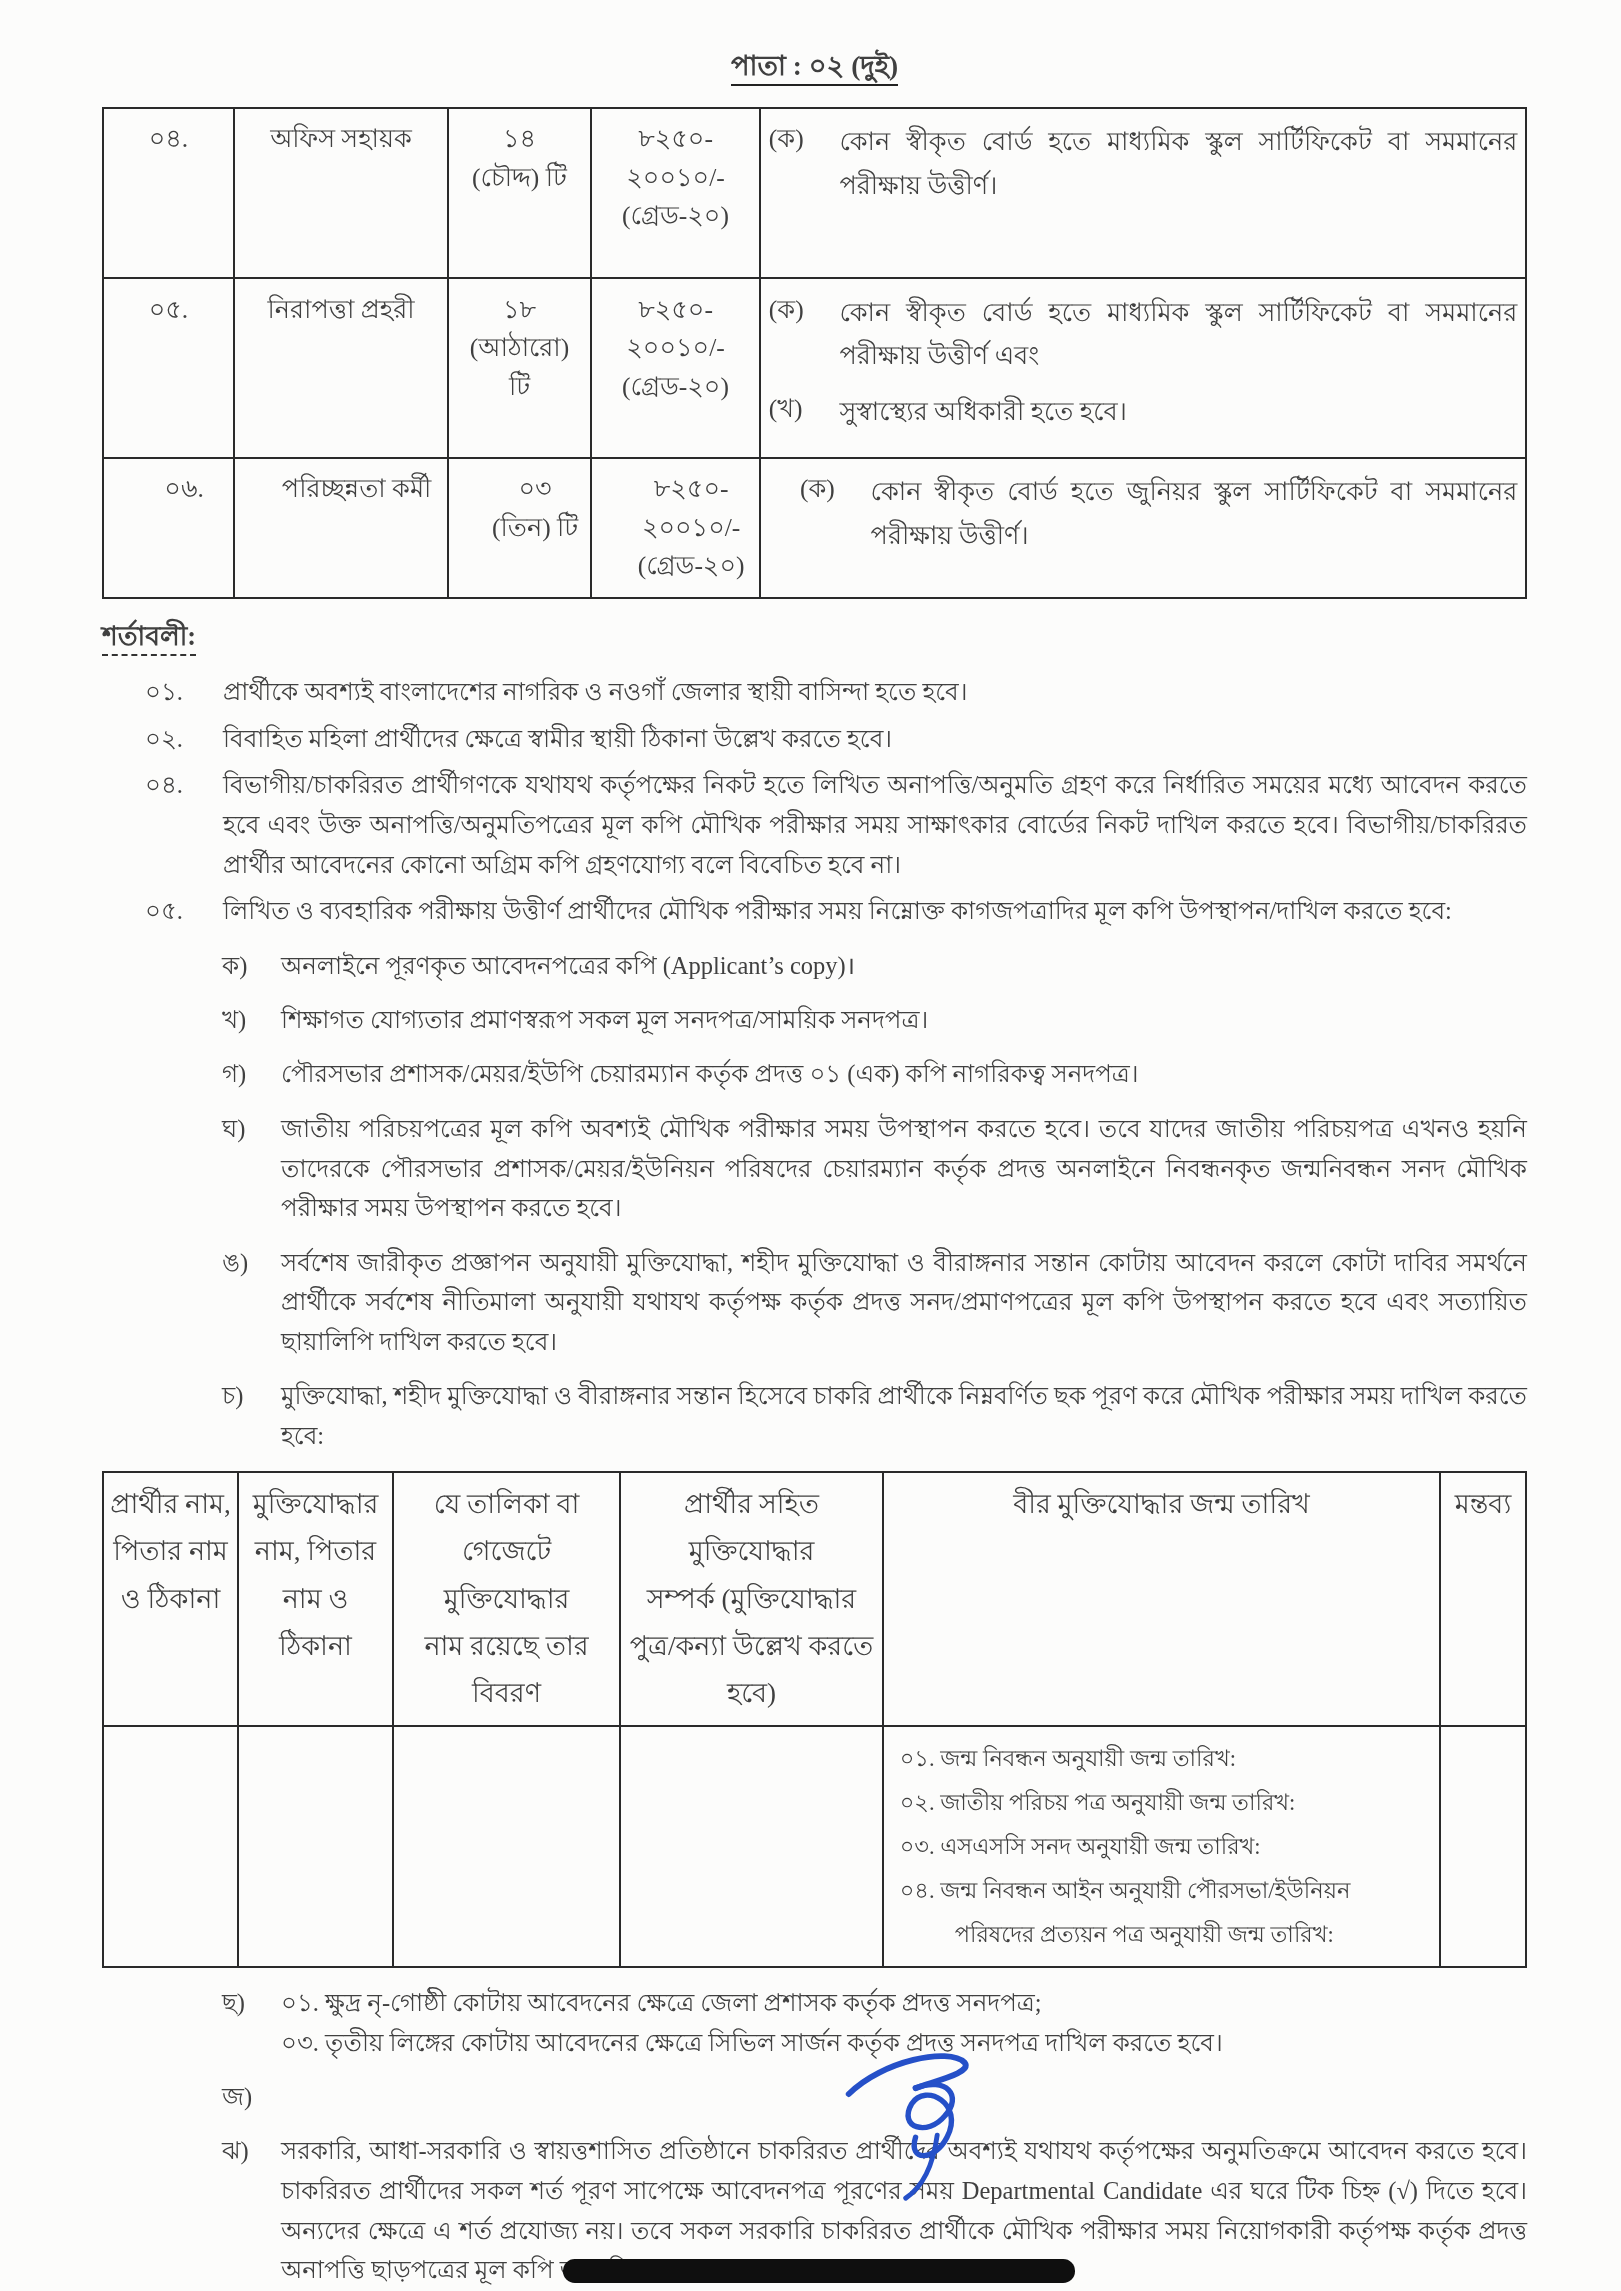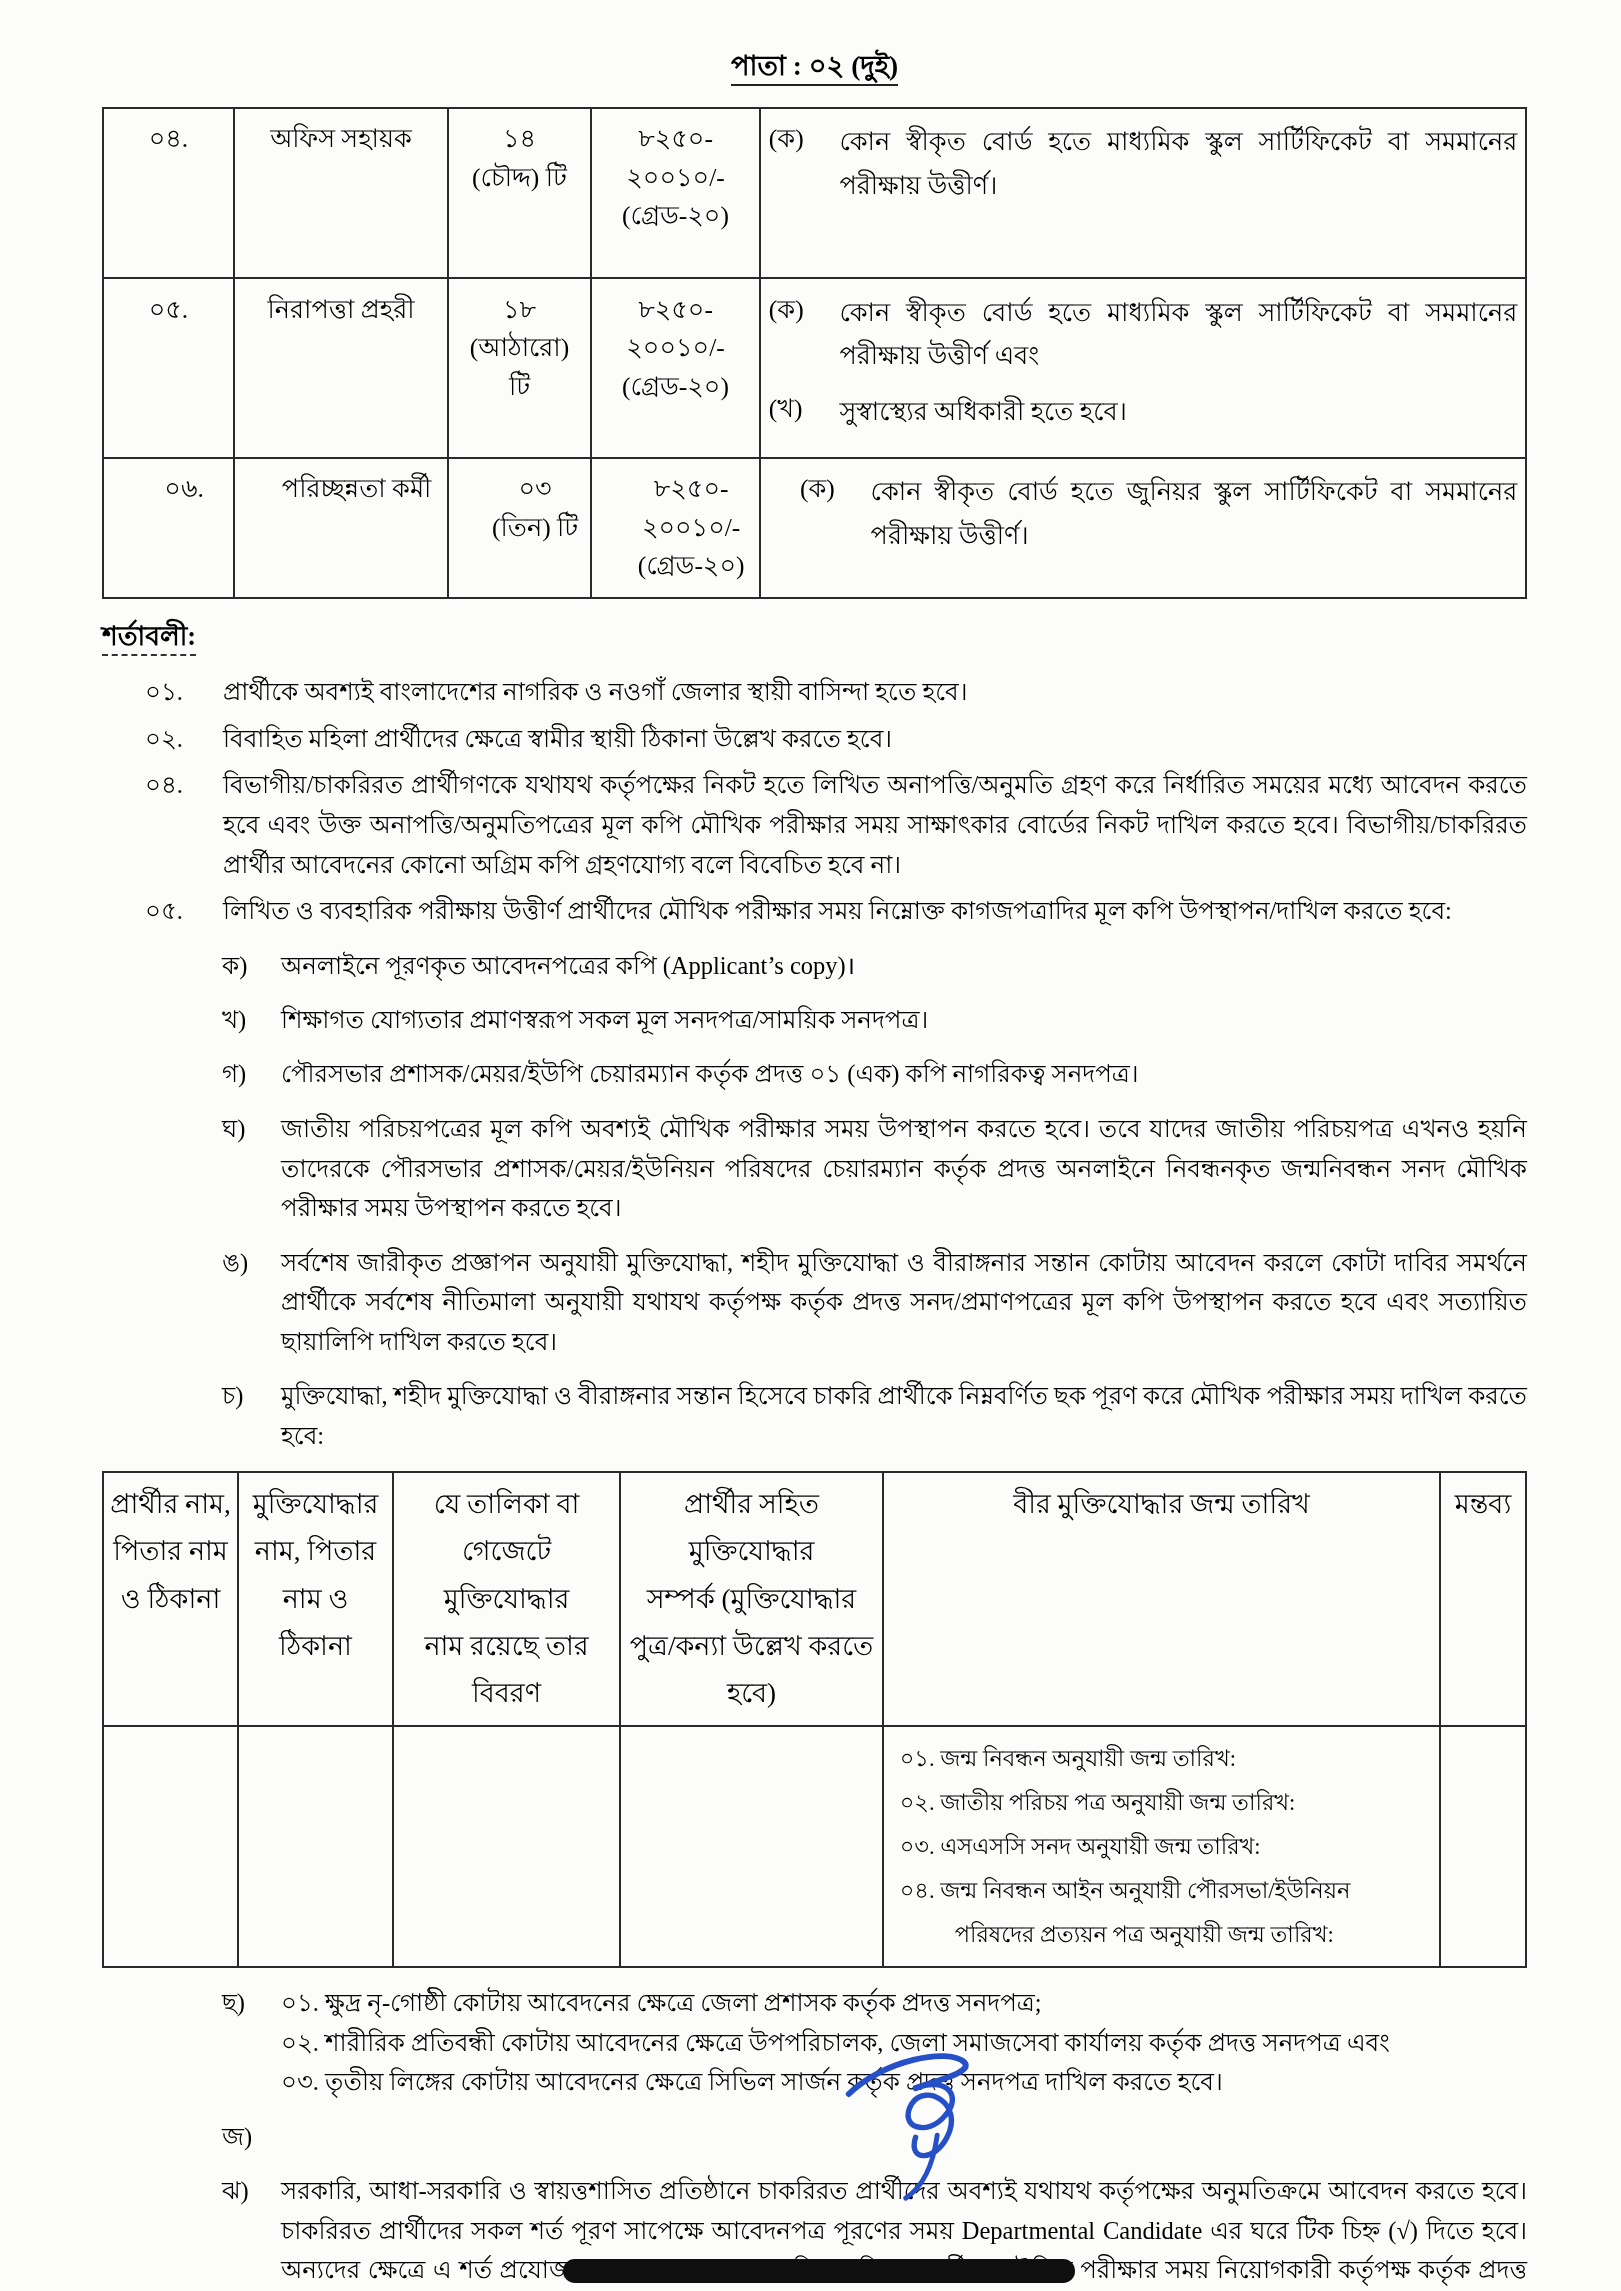--- a/index.html
+++ b/index.html
@@ -1,18 +1,18 @@
 <!DOCTYPE html>
 <html><head>
 <meta charset="utf-8">
 <style>
   html,body{margin:0;padding:0;background:#d8d8d8;}
   .page{
     width:1621px;height:2292px;position:relative;overflow:hidden;
-    background:#fcfcfb;color:#000000;
+    background:#fcfcfb;color:#404040;
     font-family:"Liberation Serif","DejaVu Serif",serif;
     margin:0 auto;
   }
   .content{padding:45px 94px 0 102px;}
   .page-header{text-align:center;font-size:27.4px;font-weight:700;margin-bottom:15.7px;}
   .u-solid{border-bottom:2px solid #222;padding-bottom:2.9px;}
   .u-dash{border-bottom:2.5px dashed #333;padding-bottom:2.9px;}
 
   
   .post-table{width:100%;border-collapse:collapse;table-layout:fixed;}
@@ -207,21 +207,20 @@
         </td>
         <td></td>
       </tr>
     </tbody>
       </table>
 
     <div class="doc-item">
       <span class="dletter">ছ)</span>
       <span class="dtext">
         <span class="dline">০১. ক্ষুদ্র নৃ-গোষ্ঠী কোটায় আবেদনের ক্ষেত্রে জেলা প্রশাসক কর্তৃক প্রদত্ত সনদপত্র;</span>
-        <span class="dline">০২. শারীরিক প্রতিবন্ধী কোটায় আবেদনের ক্ষেত্রে উপপরিচালক, জেলা সমাজসেবা কার্যালয় কর্তৃক প্রদত্ত সনদপত্র এবং</span>
         <span class="dline">০৩. তৃতীয় লিঙ্গের কোটায় আবেদনের ক্ষেত্রে সিভিল সার্জন কর্তৃক প্রদত্ত সনদপত্র দাখিল করতে হবে।</span>
       </span>
     </div>
     <div class="doc-item">
       <span class="dletter">জ)</span>
     </div>
     <div class="doc-item">
       <span class="dletter">ঝ)</span>
       <span class="dtext">সরকারি, আধা-সরকারি ও স্বায়ত্তশাসিত প্রতিষ্ঠানে চাকরিরত প্রার্থীদের অবশ্যই যথাযথ কর্তৃপক্ষের অনুমতিক্রমে আবেদন করতে হবে। চাকরিরত প্রার্থীদের সকল শর্ত পূরণ সাপেক্ষে আবেদনপত্র পূরণের সময় Departmental Candidate এর ঘরে টিক চিহ্ন (√) দিতে হবে। অন্যদের ক্ষেত্রে এ শর্ত প্রযোজ্য নয়। তবে সকল সরকারি চাকরিরত প্রার্থীকে মৌখিক পরীক্ষার সময় নিয়োগকারী কর্তৃপক্ষ কর্তৃক প্রদত্ত অনাপত্তি ছাড়পত্রের মূল কপি জমা দিতে হবে।</span>
     </div>

